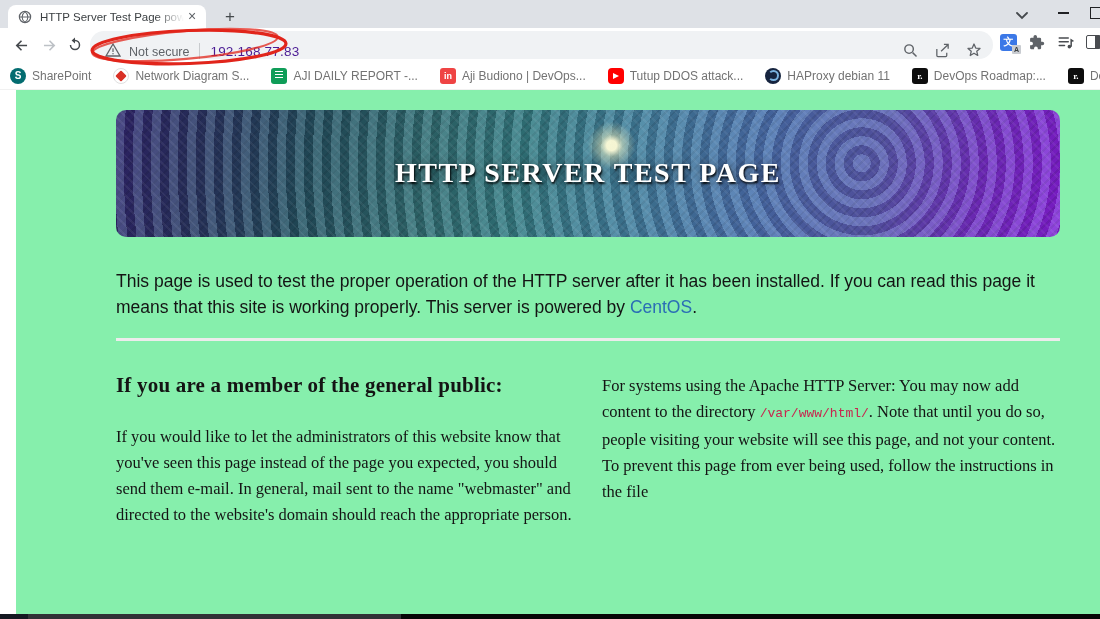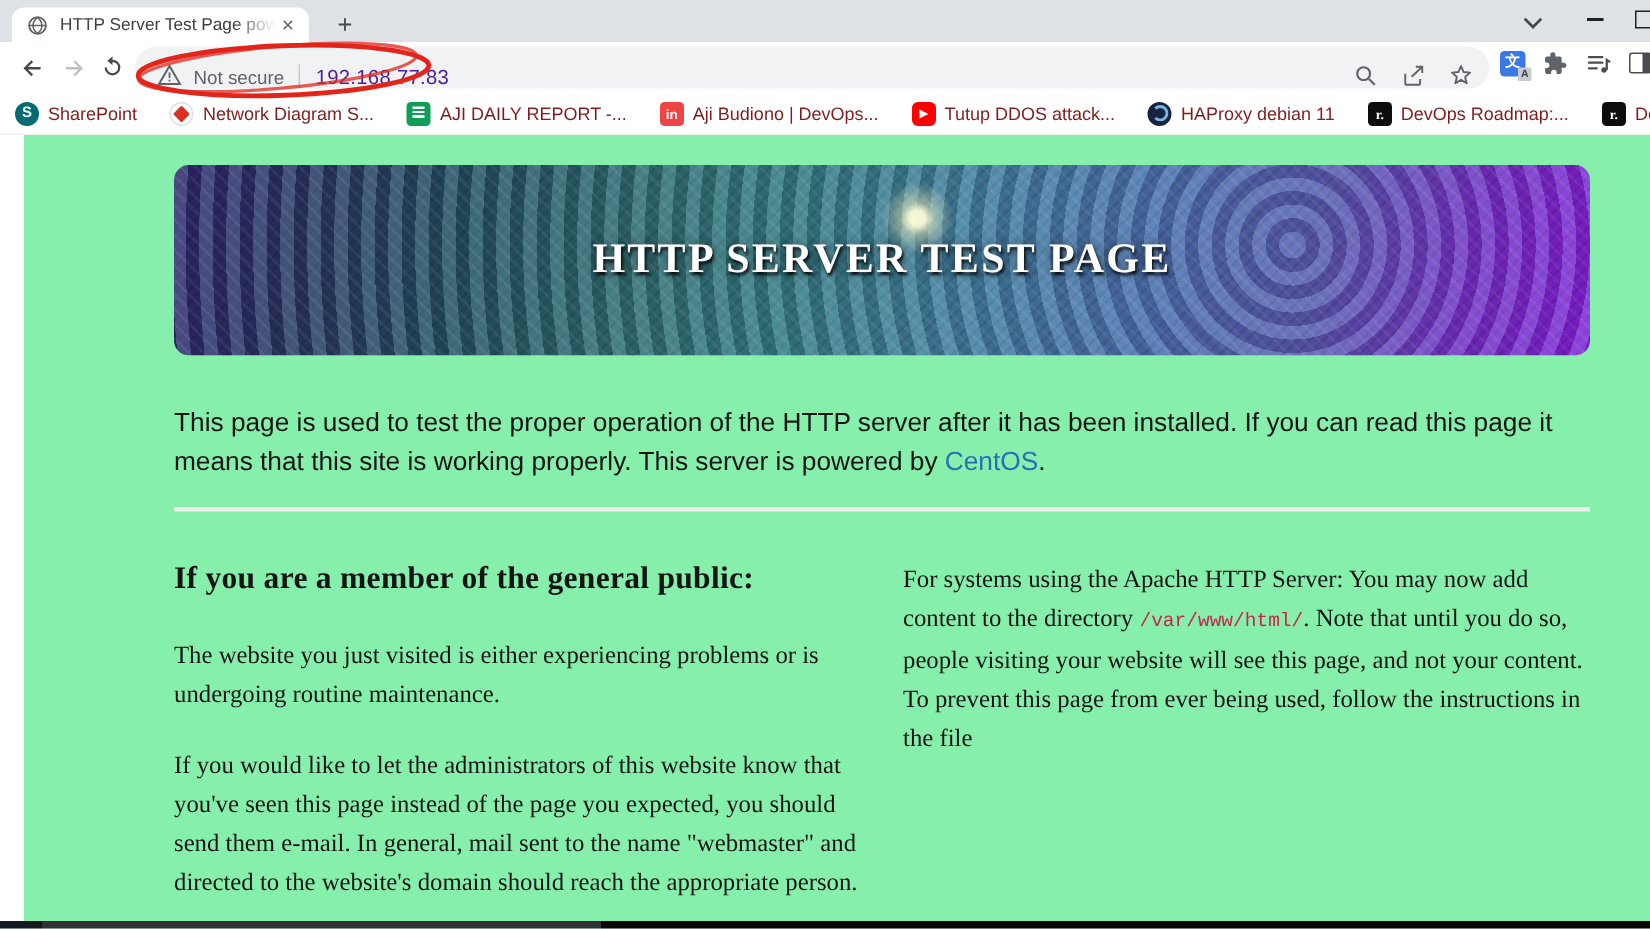--- a/index.html
+++ b/index.html
@@ -40,21 +40,21 @@
   .translate-ic i { position:absolute; right:-4px; bottom:-3px; width:9px; height:9px; background:#c9ccd1;
     border-radius:1px; font-style:normal; color:#3c4043; font-size:7px; line-height:9px; }
   .sidepanel-ic { width:15px; height:14px; border:1.7px solid #494c50; border-radius:2px; position:relative; }
   .sidepanel-ic::after { content:""; position:absolute; right:0; top:0; bottom:0; width:5px; background:#494c50; }
 
   .annotation-svg { position:absolute; left:84px; top:24px; width:215px; height:46px; pointer-events:none; z-index:9; }
 
   .bookmarksbar { position:absolute; top:62px; left:0; width:1100px; height:28px; background:#fff;
     display:flex; align-items:center; padding-left:10px; gap:22px; border-bottom:1px solid #f1f1f1; }
   .bm { display:flex; align-items:center; gap:6px; cursor:pointer; white-space:nowrap; }
-  .bm-label { font-size:12px; color:#7f1d1d; }
+  .bm-label { font-size:12px; color:#737373; }
   .bmi { width:16px; height:16px; border-radius:3px; display:flex; align-items:center; justify-content:center;
     font-size:9px; font-weight:bold; color:#fff; flex:0 0 16px; }
   .bmi-sharepoint { border-radius:50%; background:#036c70; font-size:10px; }
   .bmi-diagram { border-radius:50%; background:#fff; border:1px solid #e0e0e0; position:relative; }
   .bmi-diagram::after { content:""; width:8px; height:8px; background:#d93025; transform:rotate(45deg); border-radius:1px; }
   .bmi-sheets { background:#0f9d58; position:relative; }
   .bmi-sheets::after { content:""; width:8px; height:9px;
     background:linear-gradient(#fff 0 1.5px, transparent 1.5px 3px, #fff 3px 4.5px, transparent 4.5px 6px, #fff 6px 7.5px, transparent 7.5px); }
   .bmi-linkedin { background:#ef4444; font-size:9px; }
   .bmi-youtube { background:#f00; border-radius:4px; }
@@ -229,21 +229,20 @@
       <h1>HTTP SERVER TEST PAGE</h1>
     </div>
 
     <p class="intro"><span>This page is used to test the proper operation of the HTTP server after it has been installed. If you can read this page it means that this site is working properly. This server is powered by </span><span class="rich-link">CentOS</span><span>.</span></p>
 
     <hr class="rule">
 
     <div class="columns">
       <div class="col">
         <h2>If you are a member of the general public:</h2>
-        <p>The website you just visited is either experiencing problems or is undergoing routine maintenance.</p>
         <p>If you would like to let the administrators of this website know that you've seen this page instead of the page you expected, you should send them e-mail. In general, mail sent to the name "webmaster" and directed to the website's domain should reach the appropriate person.</p>
 
       </div>
       <div class="col">
         <p><span>For systems using the Apache HTTP Server: You may now add content to the directory </span><span class="rich-code">/var/www/html/</span><span>. Note that until you do so, people visiting your website will see this page, and not your content. To prevent this page from ever being used, follow the instructions in the file </span></p>
 
       </div>
     </div>
   </div>
 </div>

